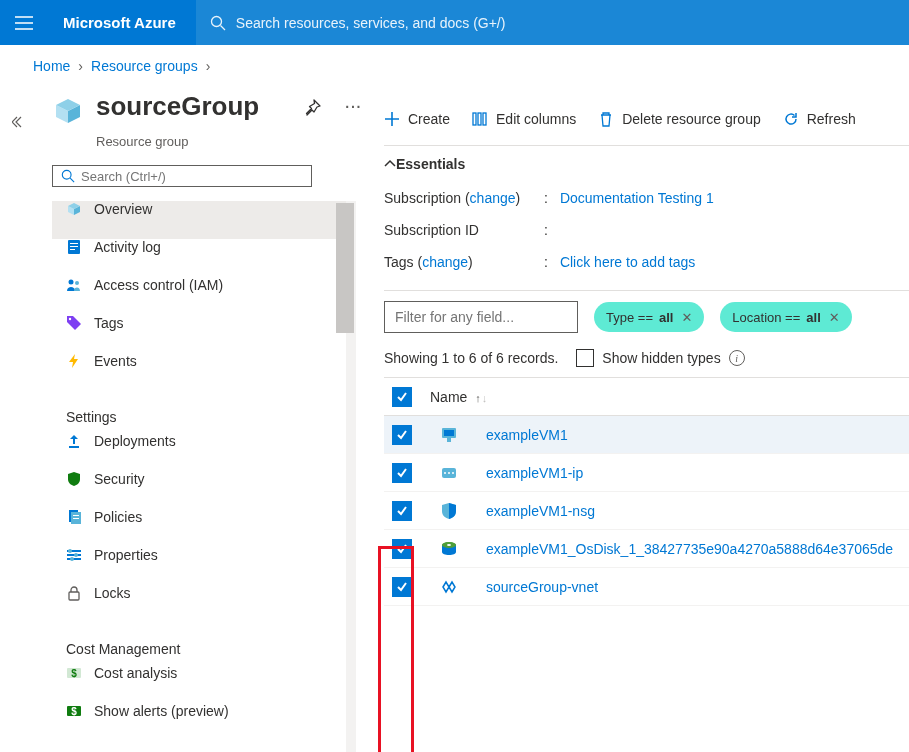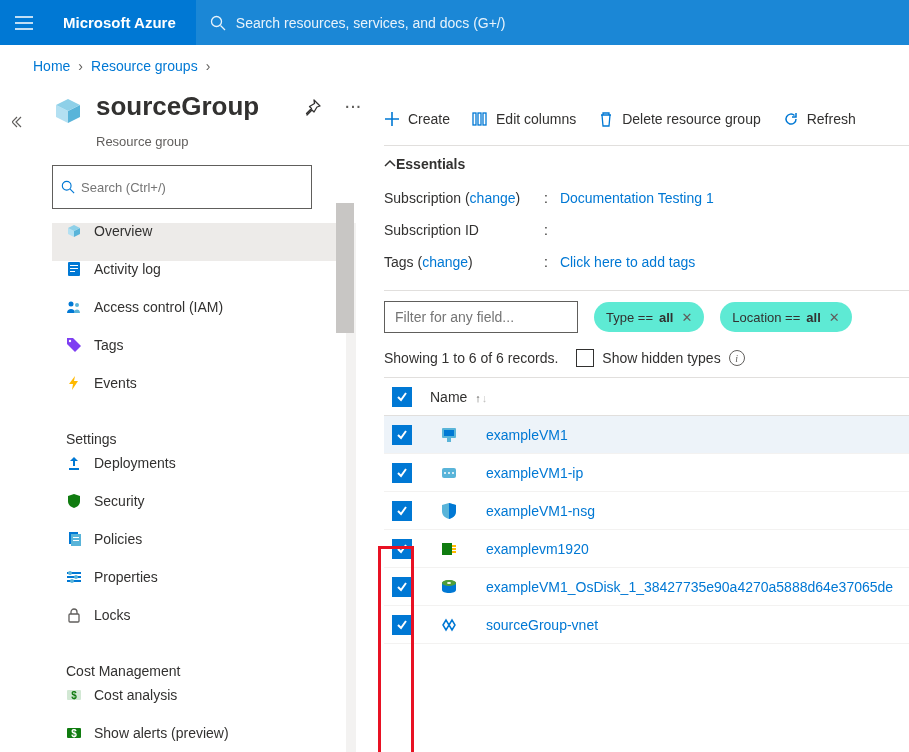--- a/index.html
+++ b/index.html
@@ -28,21 +28,21 @@
 
   
   .titlewrap { display: flex; align-items: flex-start; gap: 12px; padding-top: 4px; }
   .rgicon { width: 32px; height: 32px; margin-top: 4px; color: #59b4d9; }
   .titleblock h1 { font-size: 26px; font-weight: 600; }
   .titleblock .sub { font-size: 13px; color: #605e5c; margin-top: 12px; }
   .pinicon { margin-left: 32px; margin-top: 8px; color: #323130; cursor: pointer; }
   .moreicon { margin-left: 12px; margin-top: 8px; color: #605e5c; cursor: pointer; font-weight: 700; letter-spacing: 1px; }
 
   
-  .leftsearch { margin-top: 16px; margin-right: 44px; border: 1px solid #605e5c; height: 44px; display: flex; align-items: center; padding: 0 8px; gap: 6px; }
+  .leftsearch { margin-top: 16px; margin-right: 44px; border: 1px solid #605e5c; height: 22px; display: flex; align-items: center; padding: 0 8px; gap: 6px; }
   .leftsearch input { border: none; flex: 1; outline: none; font-size: 13px; }
   .sidecollapse { position: absolute; right: 14px; top: 78px; color: #605e5c; cursor: pointer; }
 
   
   .sidenav { margin-top: 14px; overflow-y: auto; flex: 1; border-right: 10px solid #f3f2f1; position: relative; }
   .sidenav::-webkit-scrollbar { width: 0; }
 
   .navitem { display: flex; align-items: flex-start; gap: 12px; height: 38px; padding: 0 14px; cursor: pointer; }
   .navitem.active { background: #edebe9; }
   .navicon { width: 16px; height: 16px; display: inline-flex; align-items: center; justify-content: center; flex-shrink: 0; }
@@ -424,36 +424,20 @@
             <a class="link">exampleVM1-nsg</a>
           </div>
           <div class="trow">
             <span class="chk">
               <svg width="12" height="12" viewBox="0 0 12 12">
                 <path d="M2 6l3 3 5-7" stroke="#fff" stroke-width="2" fill="none"></path>
               </svg>
             </span>
             <span class="resicon">
               <svg width="18" height="18" viewBox="0 0 18 18">
-                <rect x="2" y="3" width="10" height="12" fill="#107c10"></rect>
-                <rect x="12" y="5" width="4" height="2" fill="#ffb900"></rect>
-                <rect x="12" y="8" width="4" height="2" fill="#ffb900"></rect>
-                <rect x="12" y="11" width="4" height="2" fill="#ffb900"></rect>
-              </svg>
-            </span>
-            <a class="link">examplevm1920</a>
-          </div>
-          <div class="trow">
-            <span class="chk">
-              <svg width="12" height="12" viewBox="0 0 12 12">
-                <path d="M2 6l3 3 5-7" stroke="#fff" stroke-width="2" fill="none"></path>
-              </svg>
-            </span>
-            <span class="resicon">
-              <svg width="18" height="18" viewBox="0 0 18 18">
                 <ellipse cx="9" cy="5" rx="7" ry="3" fill="#4f9e3a"></ellipse>
                 <path d="M2 5v7c0 1.7 3.1 3 7 3s7-1.3 7-3V5" fill="#0078d4"></path>
                 <ellipse cx="9" cy="5" rx="7" ry="3" fill="#4f9e3a"></ellipse>
                 <ellipse cx="9" cy="5" rx="2" ry=".9" fill="#fff"></ellipse>
               </svg>
             </span>
             <a class="link">exampleVM1_OsDisk_1_38427735e90a4270a5888d64e37065de</a>
           </div>
           <div class="trow">
             <span class="chk">

